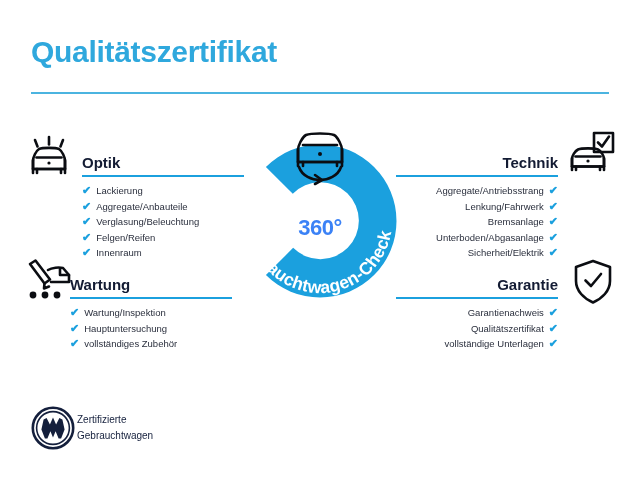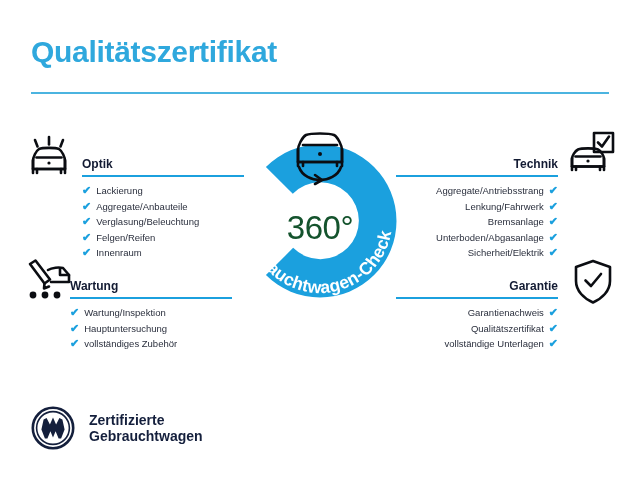--- a/index.html
+++ b/index.html
@@ -44,21 +44,21 @@
   .section {
     position: absolute;
   }
   .sec-head {
     position: relative;
     height: 26px;
   }
   .sec-title {
     position: absolute;
     bottom: 1px;
-    font-size: 12px;
+    font-size: 15px;
     font-weight: bold;
     color: #131b33;
     white-space: nowrap;
   }
   .sec-rule {
     position: absolute;
     bottom: -5px;
     height: 1.6px;
     background: #1ba0de;
   }
@@ -121,42 +121,42 @@
   }
   .badge-360 {
     position: absolute;
     left: 0;
     top: 0;
     width: 198px;
     height: 198px;
     display: flex;
     align-items: center;
     justify-content: center;
-    font-size: 33px;
-    font-weight: normal;
-    color: #14532d;
+    font-size: 22px;
+    font-weight: bold;
+    color: #3b82f6;
     letter-spacing: -0.5px;
     padding-top: 14px;
     box-sizing: border-box;
     pointer-events: none;
   }
 
   
   .footer {
     position: absolute;
     left: 31px;
     top: 406px;
     display: flex;
     align-items: center;
   }
   .vw-mark { display: block; }
   .footer-text {
-    margin-left: 14px;
-    font-size: 14px;
-    font-weight: bold;
+    margin-left: 2px;
+    font-size: 10px;
+    font-weight: normal;
     color: #141f3c;
     line-height: 16px;
     white-space: nowrap;
   }
 </style>
 </head>
 <body>
 
 <div class="page">
 

